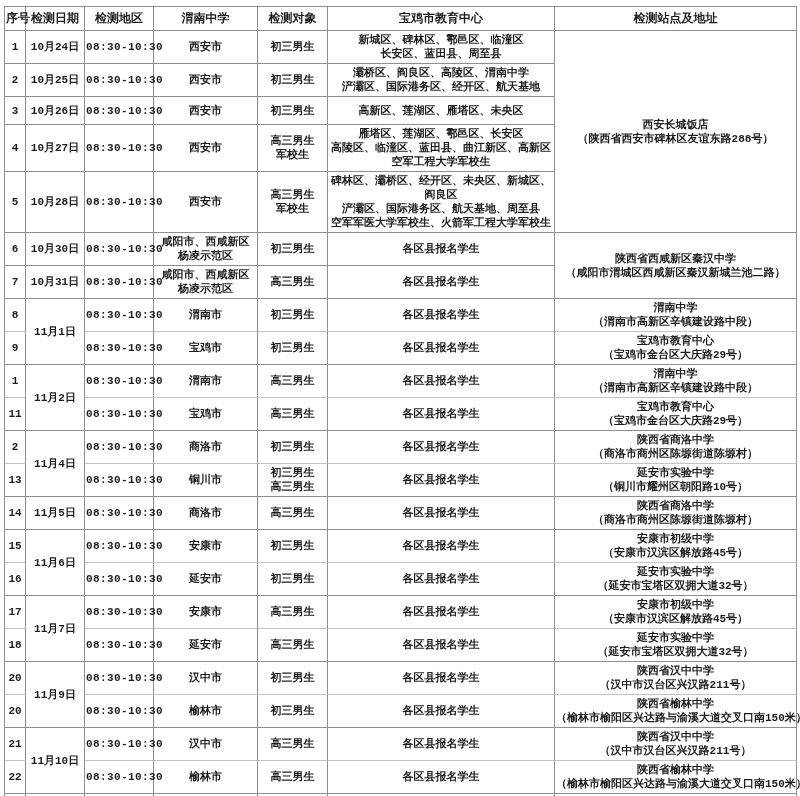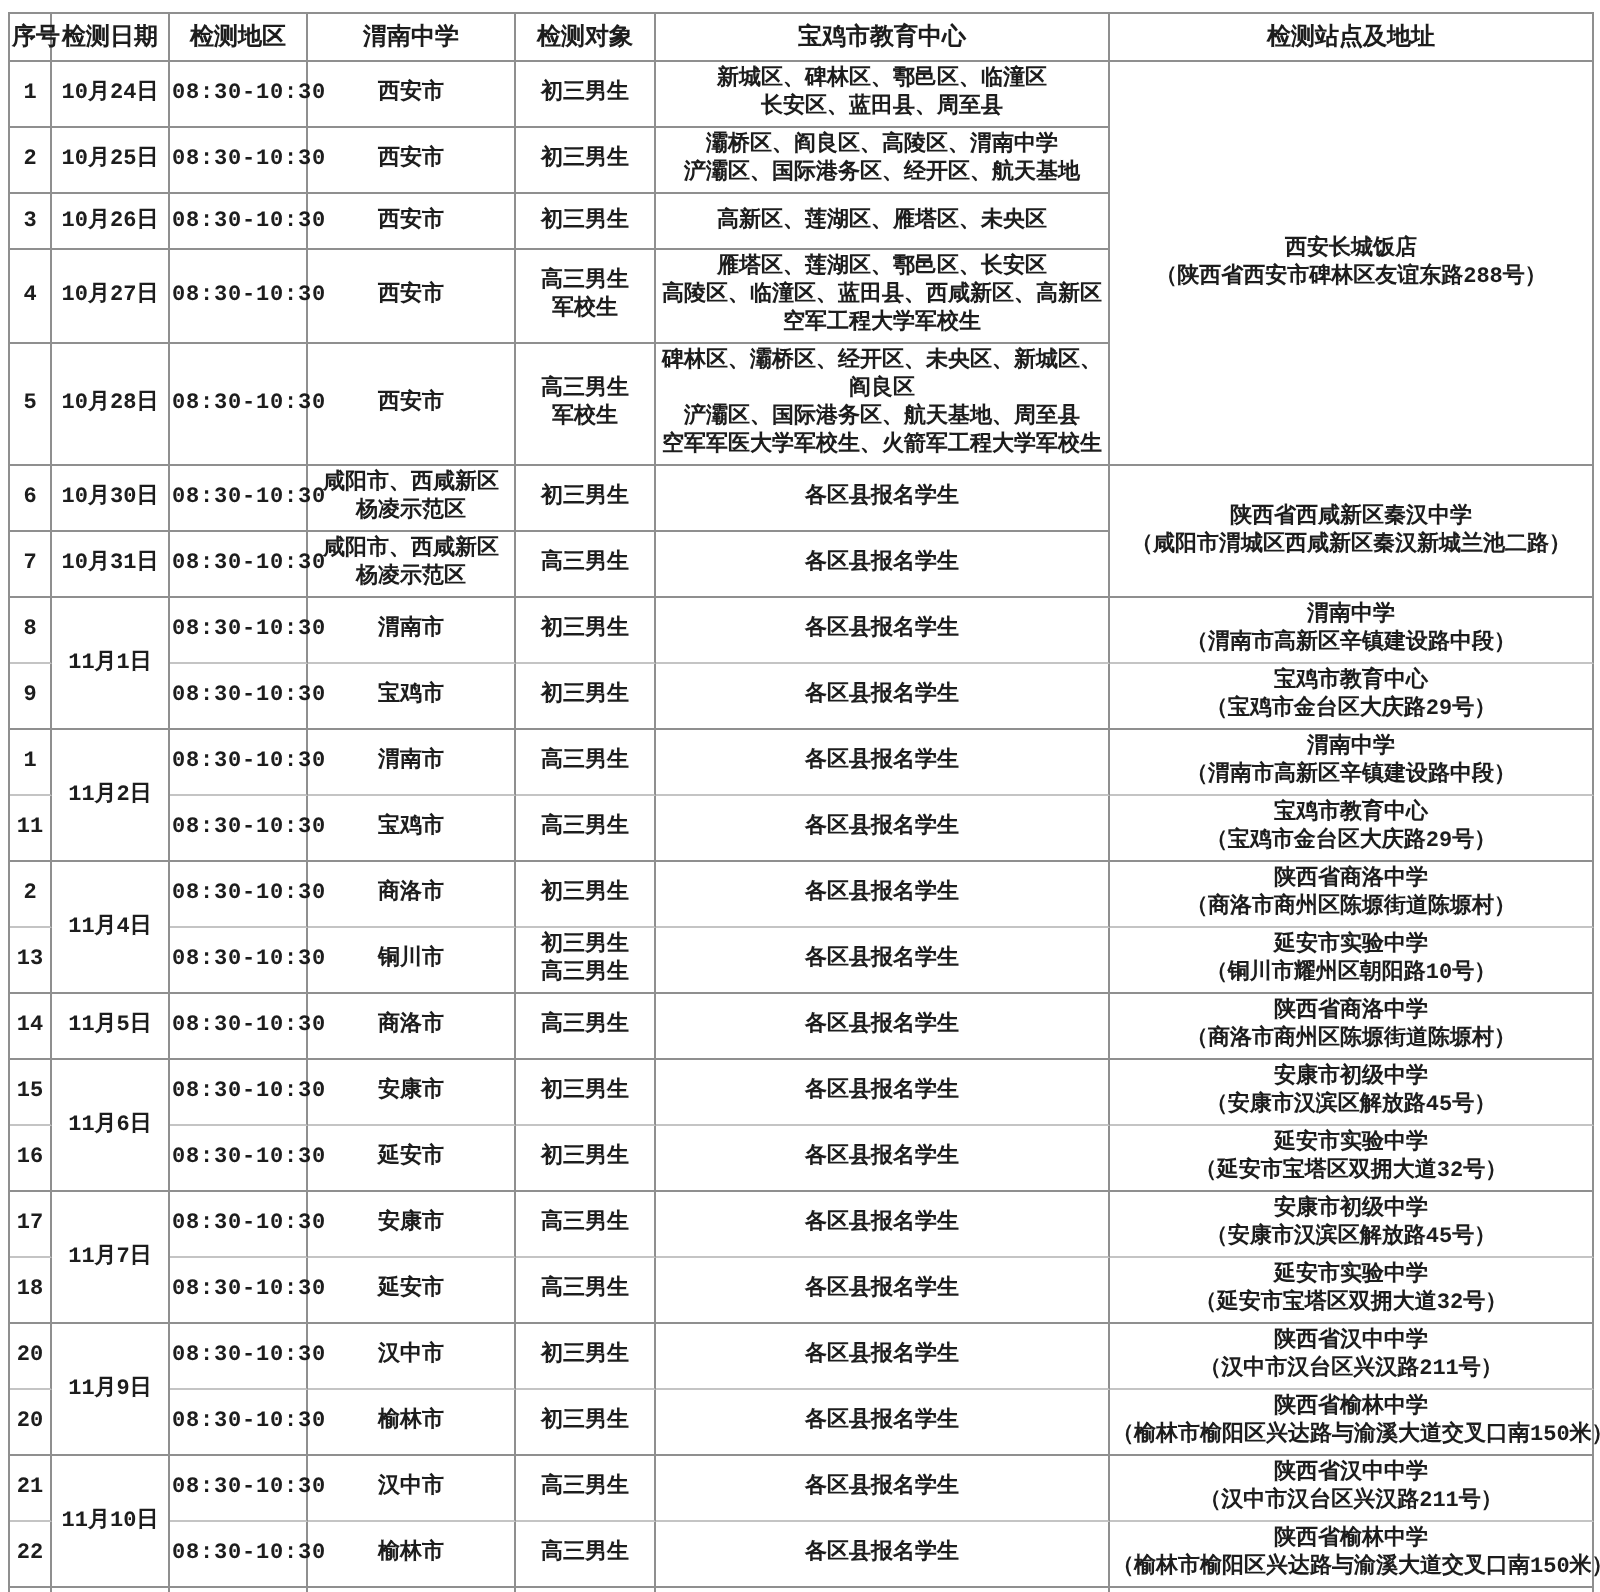--- a/index.html
+++ b/index.html
@@ -109,21 +109,21 @@
           <td class="cell-time">08:30-10:30</td>
           <td class="cell-region">
             <div class="line">西安市</div>
           </td>
           <td class="cell-subject">
             <div class="line">高三男生</div>
             <div class="line">军校生</div>
           </td>
           <td class="cell-arrangement">
             <div class="line">雁塔区、莲湖区、鄠邑区、长安区</div>
-            <div class="line">高陵区、临潼区、蓝田县、西咸新区、高新区</div>
+            <div class="line">高陵区、临潼区、蓝田县、曲江新区、高新区</div>
             <div class="line">空军工程大学军校生</div>
           </td>
         </tr>
         <tr>
           <td class="cell-serial">5</td>
           <td class="cell-date">10月28日</td>
           <td class="cell-time">08:30-10:30</td>
           <td class="cell-region">
             <div class="line">西安市</div>
           </td>

